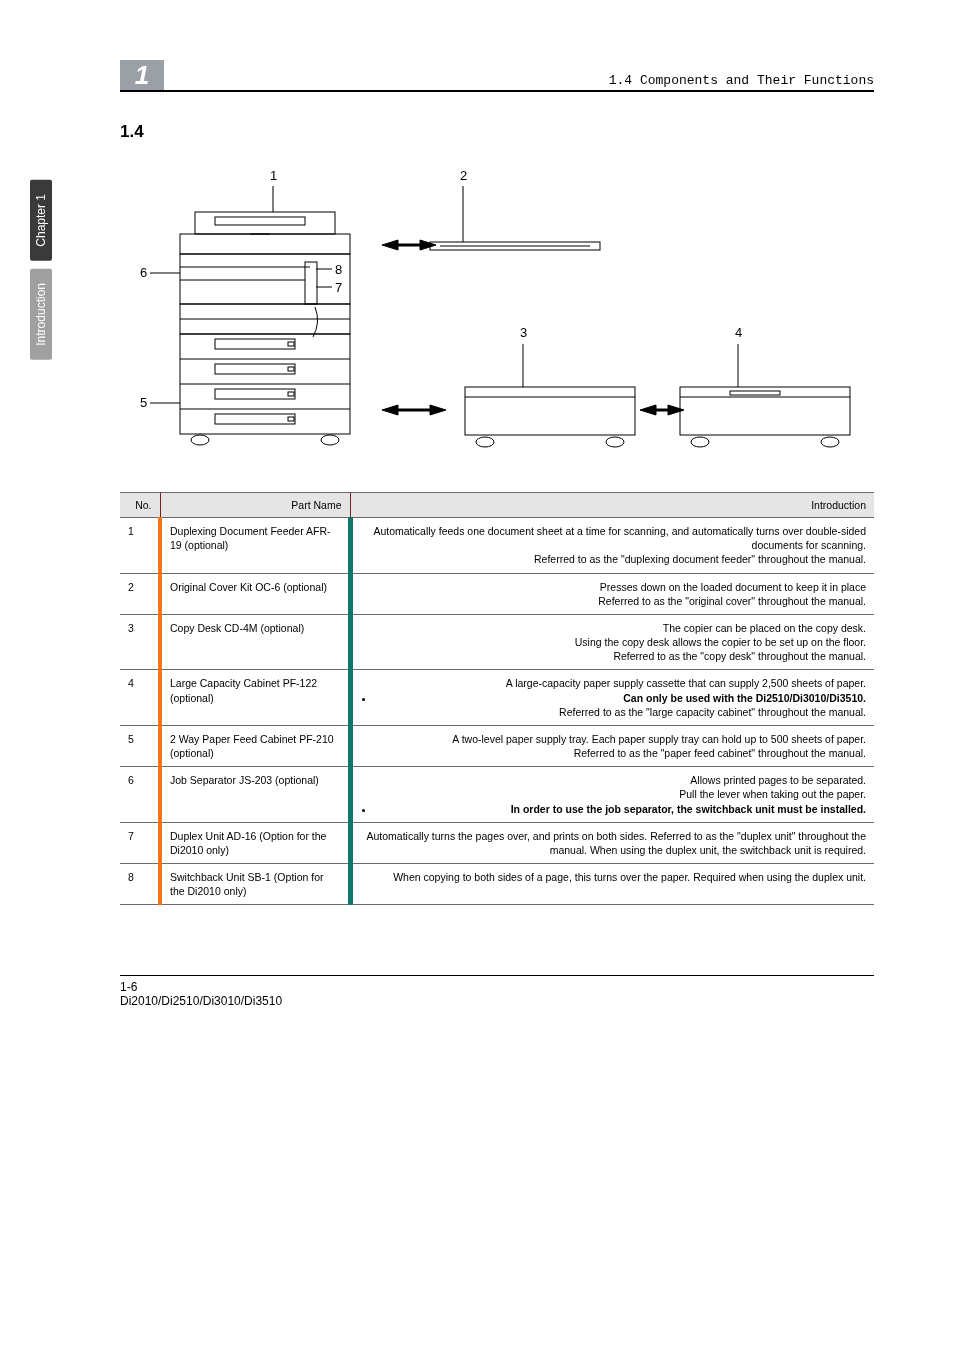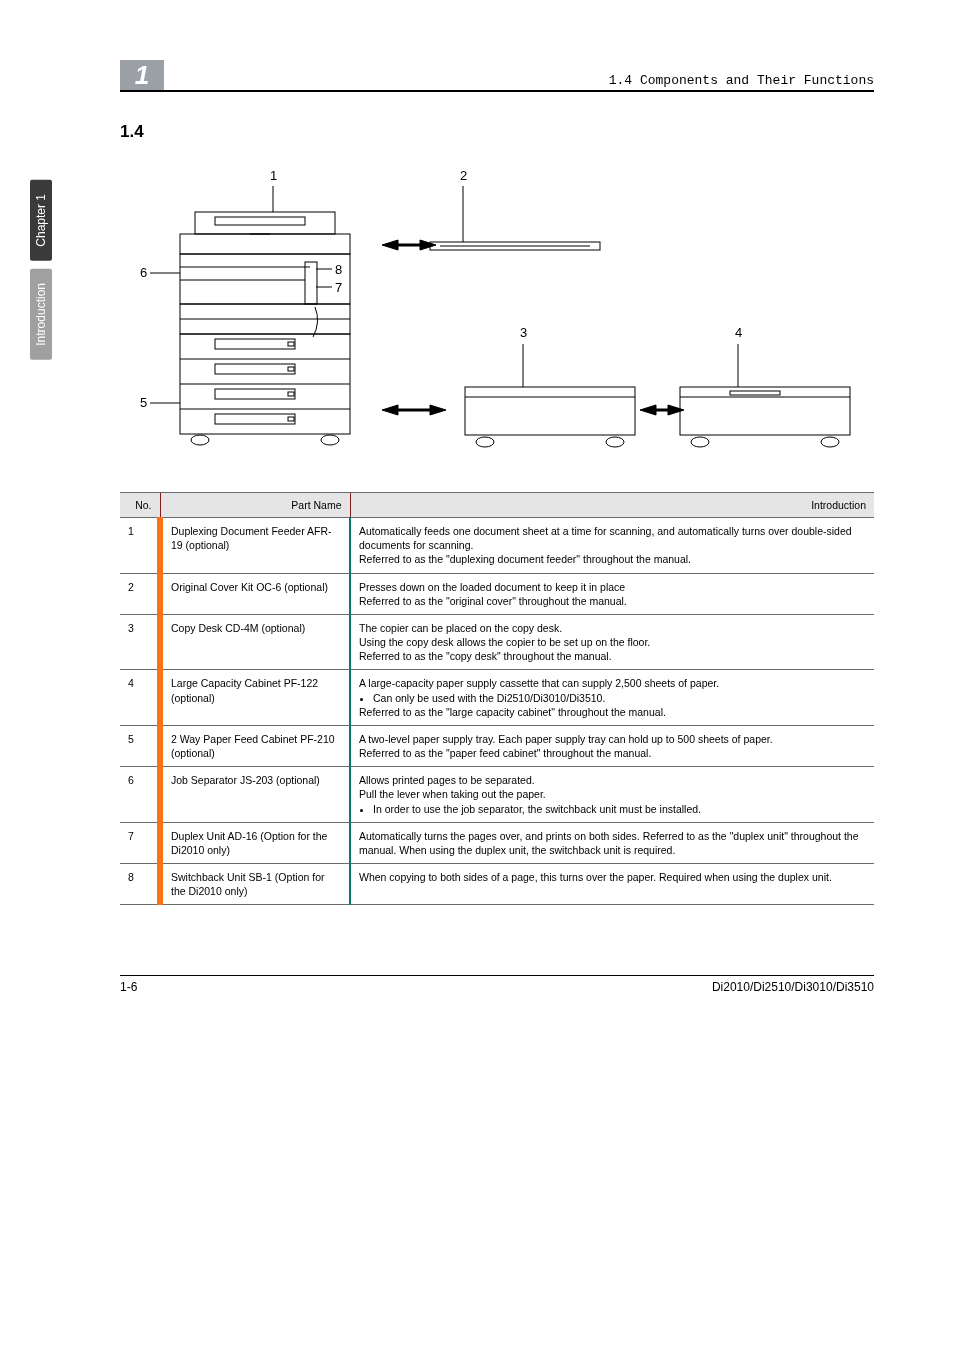--- a/index.html
+++ b/index.html
@@ -85,35 +85,37 @@
   .comp-table th + th {
     border-left: 1px solid #7f1d1d;
   }
   .comp-table td {
     padding: 6px 8px;
     border-bottom: 1px solid #6b6b6b;
     vertical-align: top;
     line-height: 1.35;
   }
   .comp-table td.desc {
-    border-left: 2px solid #0f766e;
+    border-left: 5px solid #0f766e;
+    text-align: right;
   }
   .comp-table td.part {
-    border-left: 6px solid #f97316;
+    border-left: 4px solid #f97316;
   }
   .footer-row {
     display: flex;
     justify-content: space-between;
     border-top: 1px solid #000;
     margin-top: 70px;
     margin-left: 60px;
     padding-top: 4px;
     font-size: 12px;
-  }
-  ul { list-style: disc; padding-left: 14px; }
+    flex-direction: column;
+  }
+  ul { list-style: disc; padding-left: 14px; font-weight: bold; }
 </style>
 </head>
 <body>
 
 <div class="side-tabs">
   <div class="side-tab dark">Chapter 1</div>
   <div class="side-tab light">Introduction</div>
 </div>
 
 <div class="header-row">

